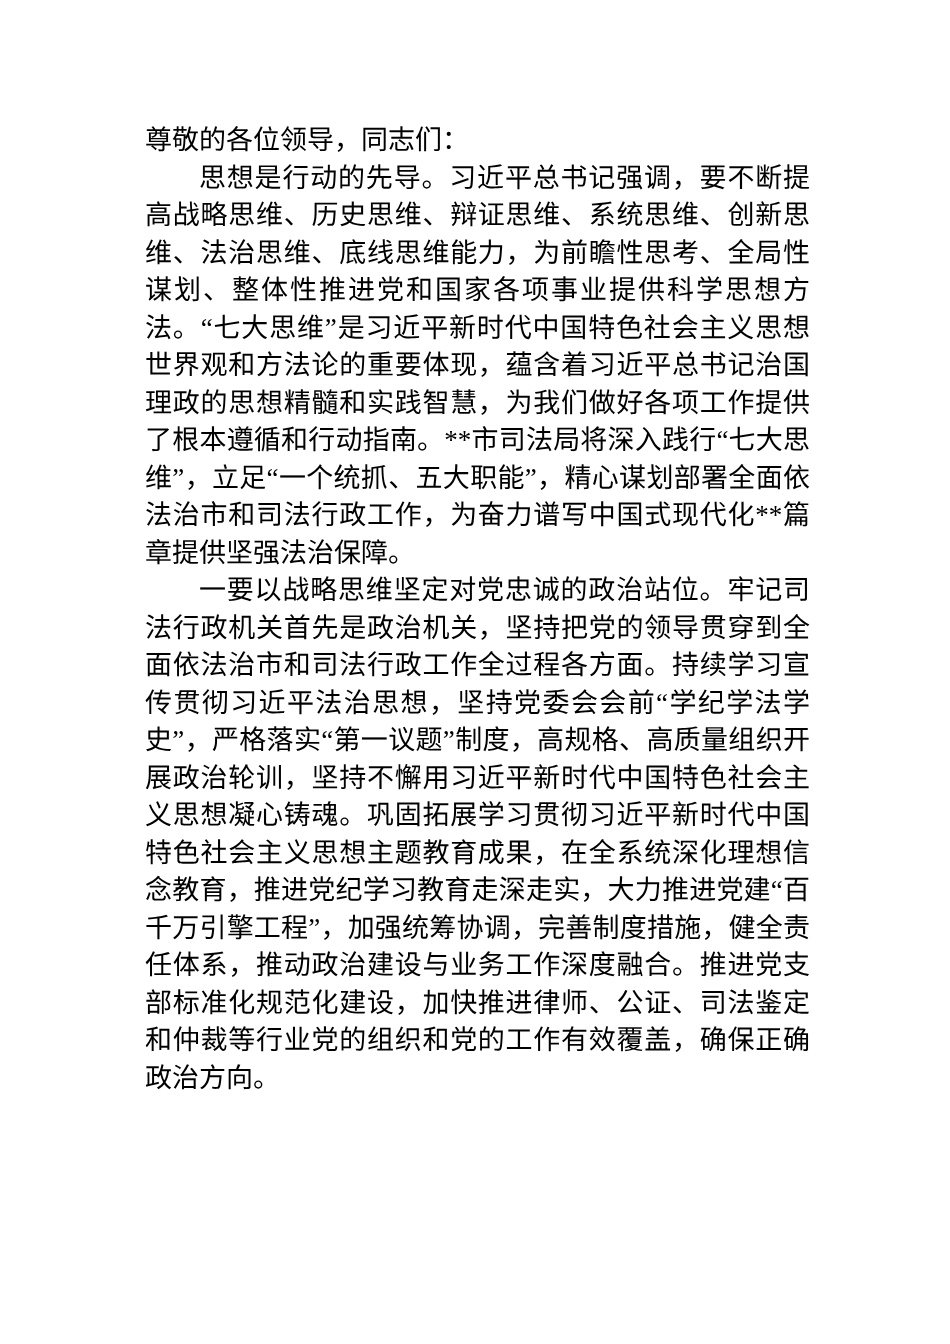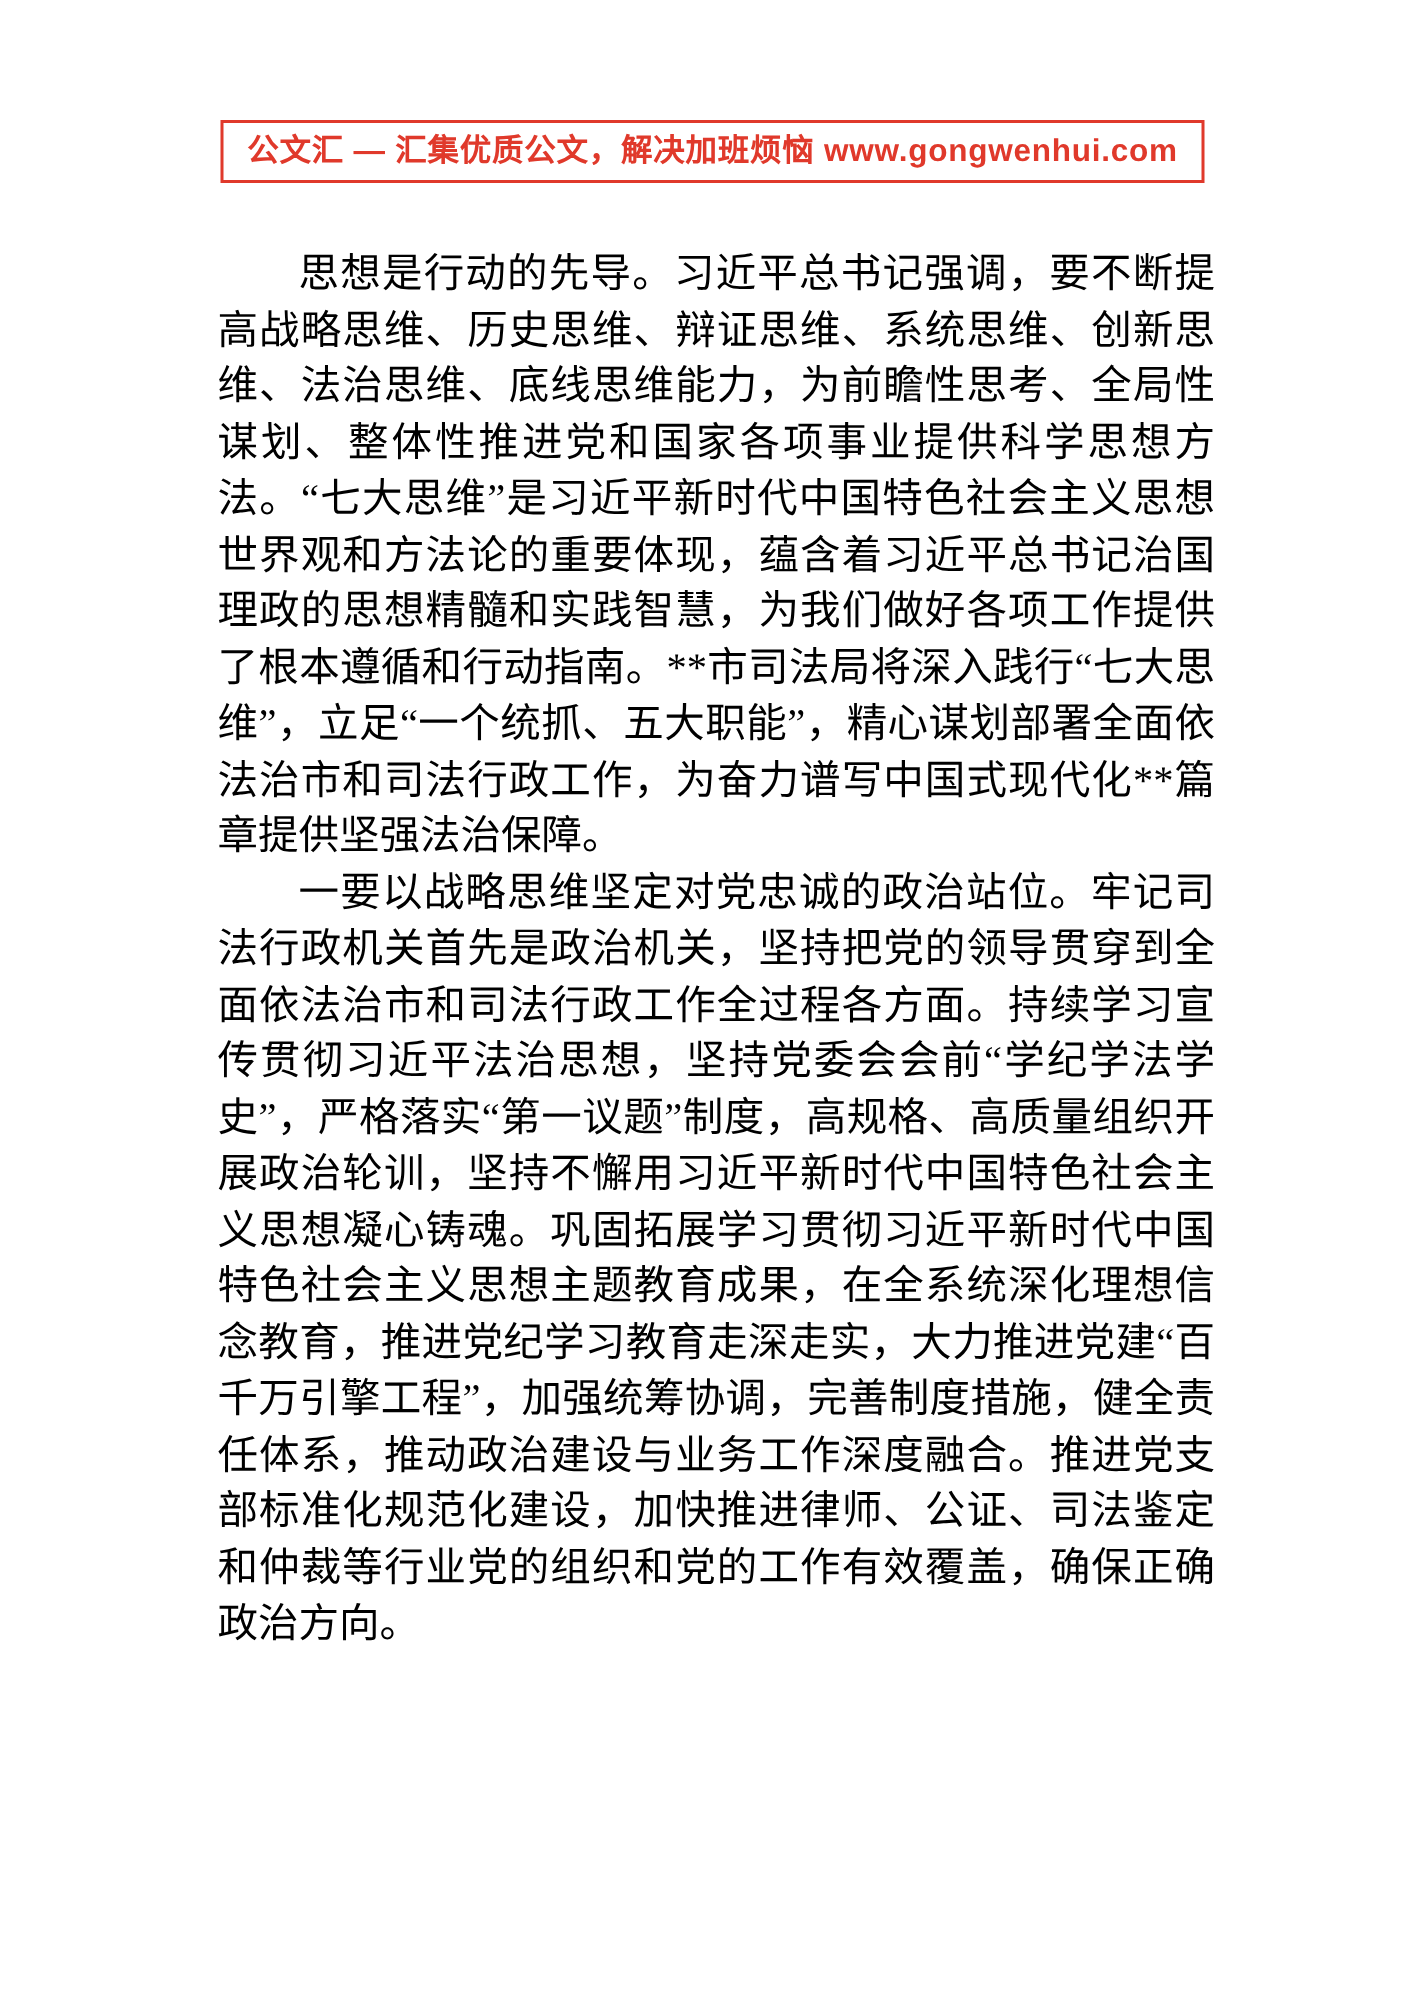--- a/index.html
+++ b/index.html
@@ -51,23 +51,21 @@
     text-justify: inter-ideograph;
   }
   .greeting { text-indent: 0; }
   .para { text-indent: 2em; }
 </style>
 </head>
 <body>
 
 <div class="page">
 
-  <div class="banner">
-    <span>公文汇 — 汇集优质公文，解决加班烦恼 www.gongwenhui.com</span>
-  </div>
 
 
   <div class="body-text">
+    <p class="greeting">尊敬的各位领导，同志们：</p>
     <p class="para">思想是行动的先导。习近平总书记强调，要不断提高战略思维、历史思维、辩证思维、系统思维、创新思维、法治思维、底线思维能力，为前瞻性思考、全局性谋划、整体性推进党和国家各项事业提供科学思想方法。“七大思维”是习近平新时代中国特色社会主义思想世界观和方法论的重要体现，蕴含着习近平总书记治国理政的思想精髓和实践智慧，为我们做好各项工作提供了根本遵循和行动指南。**市司法局将深入践行“七大思维”，立足“一个统抓、五大职能”，精心谋划部署全面依法治市和司法行政工作，为奋力谱写中国式现代化**篇章提供坚强法治保障。</p>
     <p class="para">一要以战略思维坚定对党忠诚的政治站位。牢记司法行政机关首先是政治机关，坚持把党的领导贯穿到全面依法治市和司法行政工作全过程各方面。持续学习宣传贯彻习近平法治思想，坚持党委会会前“学纪学法学史”，严格落实“第一议题”制度，高规格、高质量组织开展政治轮训，坚持不懈用习近平新时代中国特色社会主义思想凝心铸魂。巩固拓展学习贯彻习近平新时代中国特色社会主义思想主题教育成果，在全系统深化理想信念教育，推进党纪学习教育走深走实，大力推进党建“百千万引擎工程”，加强统筹协调，完善制度措施，健全责任体系，推动政治建设与业务工作深度融合。推进党支部标准化规范化建设，加快推进律师、公证、司法鉴定和仲裁等行业党的组织和党的工作有效覆盖，确保正确政治方向。</p>
   </div>
 
 </div>
 
 </body></html>

